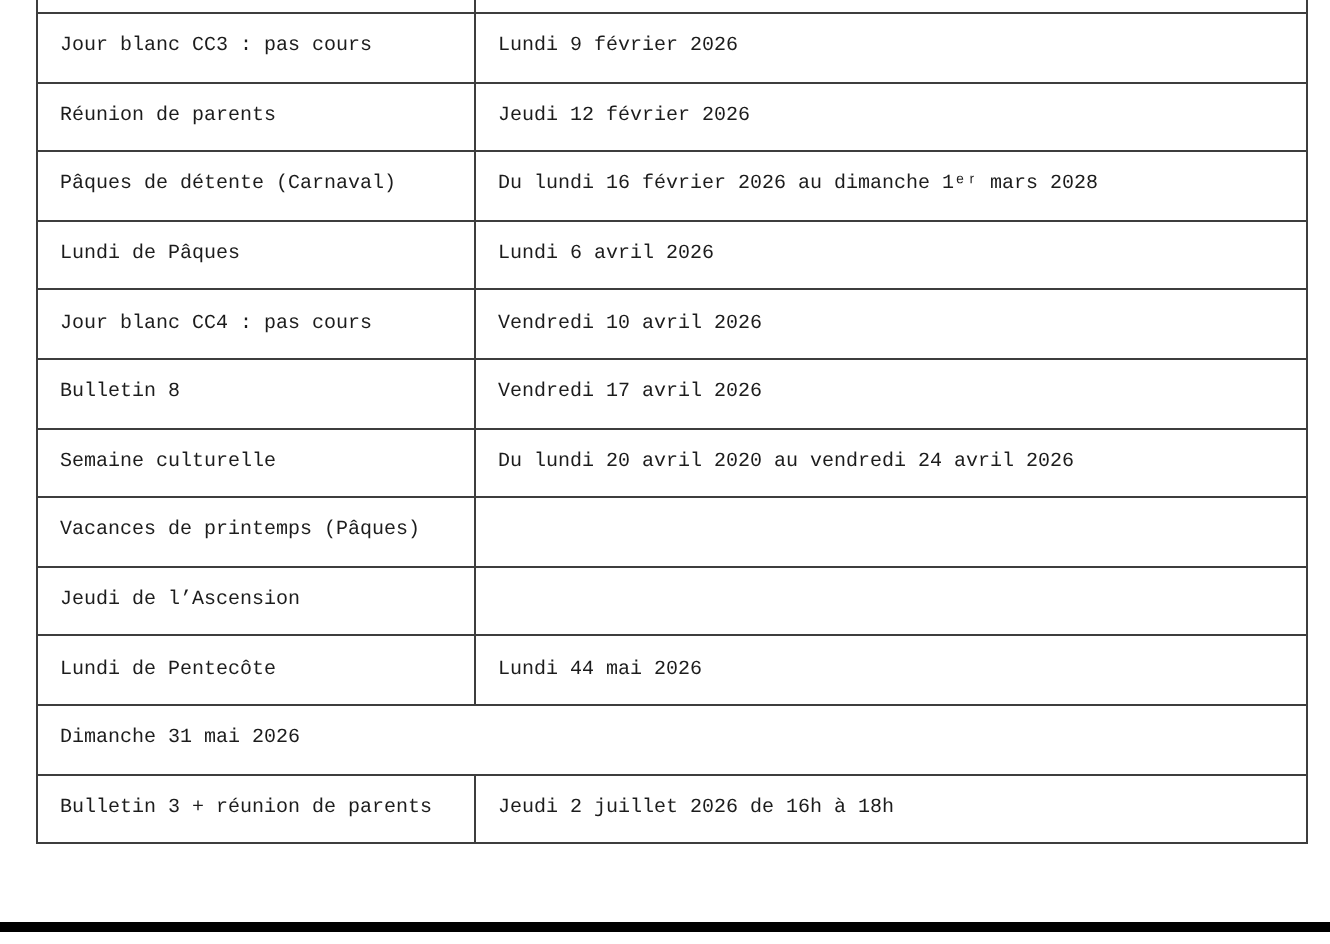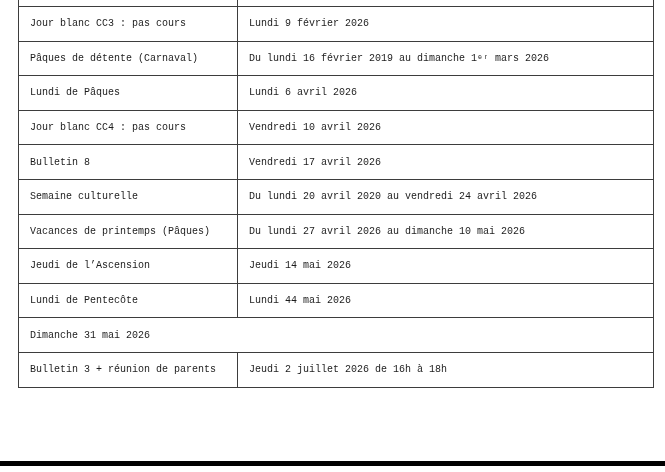--- a/index.html
+++ b/index.html
@@ -66,24 +66,28 @@
   <div class="row partial">
     <div class="cell event"></div>
     <div class="cell date"></div>
   </div>
 
   <div class="row">
     <div class="cell event">Jour blanc CC3 : pas cours</div>
     <div class="cell date">Lundi 9 février 2026</div>
   </div>
 
+  <div class="row">
+    <div class="cell event">Réunion de parents</div>
+    <div class="cell date">Jeudi 12 février 2026</div>
+  </div>
 
   <div class="row">
     <div class="cell event">Pâques de détente (Carnaval)</div>
-    <div class="cell date">Du lundi 16 février 2019 au dimanche 1ᵉʳ mars 2026</div>
+    <div class="cell date">Du lundi 16 février 2026 au dimanche 1ᵉʳ mars 2028</div>
   </div>
 
   <div class="row">
     <div class="cell event">Lundi de Pâques</div>
     <div class="cell date">Lundi 6 avril 2026</div>
   </div>
 
   <div class="row">
     <div class="cell event">Jour blanc CC4 : pas cours</div>
     <div class="cell date">Vendredi 10 avril 2026</div>
@@ -94,26 +98,24 @@
     <div class="cell date">Vendredi 17 avril 2026</div>
   </div>
 
   <div class="row">
     <div class="cell event">Semaine culturelle</div>
     <div class="cell date">Du lundi 20 avril 2020 au vendredi 24 avril 2026</div>
   </div>
 
   <div class="row">
     <div class="cell event">Vacances de printemps (Pâques)</div>
-    <div class="cell date">Du lundi 27 avril 2026 au dimanche 10 mai 2026</div>
   </div>
 
   <div class="row">
     <div class="cell event">Jeudi de l’Ascension</div>
-    <div class="cell date">Jeudi 14 mai 2026</div>
   </div>
 
   <div class="row">
     <div class="cell event">Lundi de Pentecôte</div>
     <div class="cell date">Lundi 44 mai 2026</div>
   </div>
 
   <div class="row">
     <div class="cell date">Dimanche 31 mai 2026</div>
   </div>

